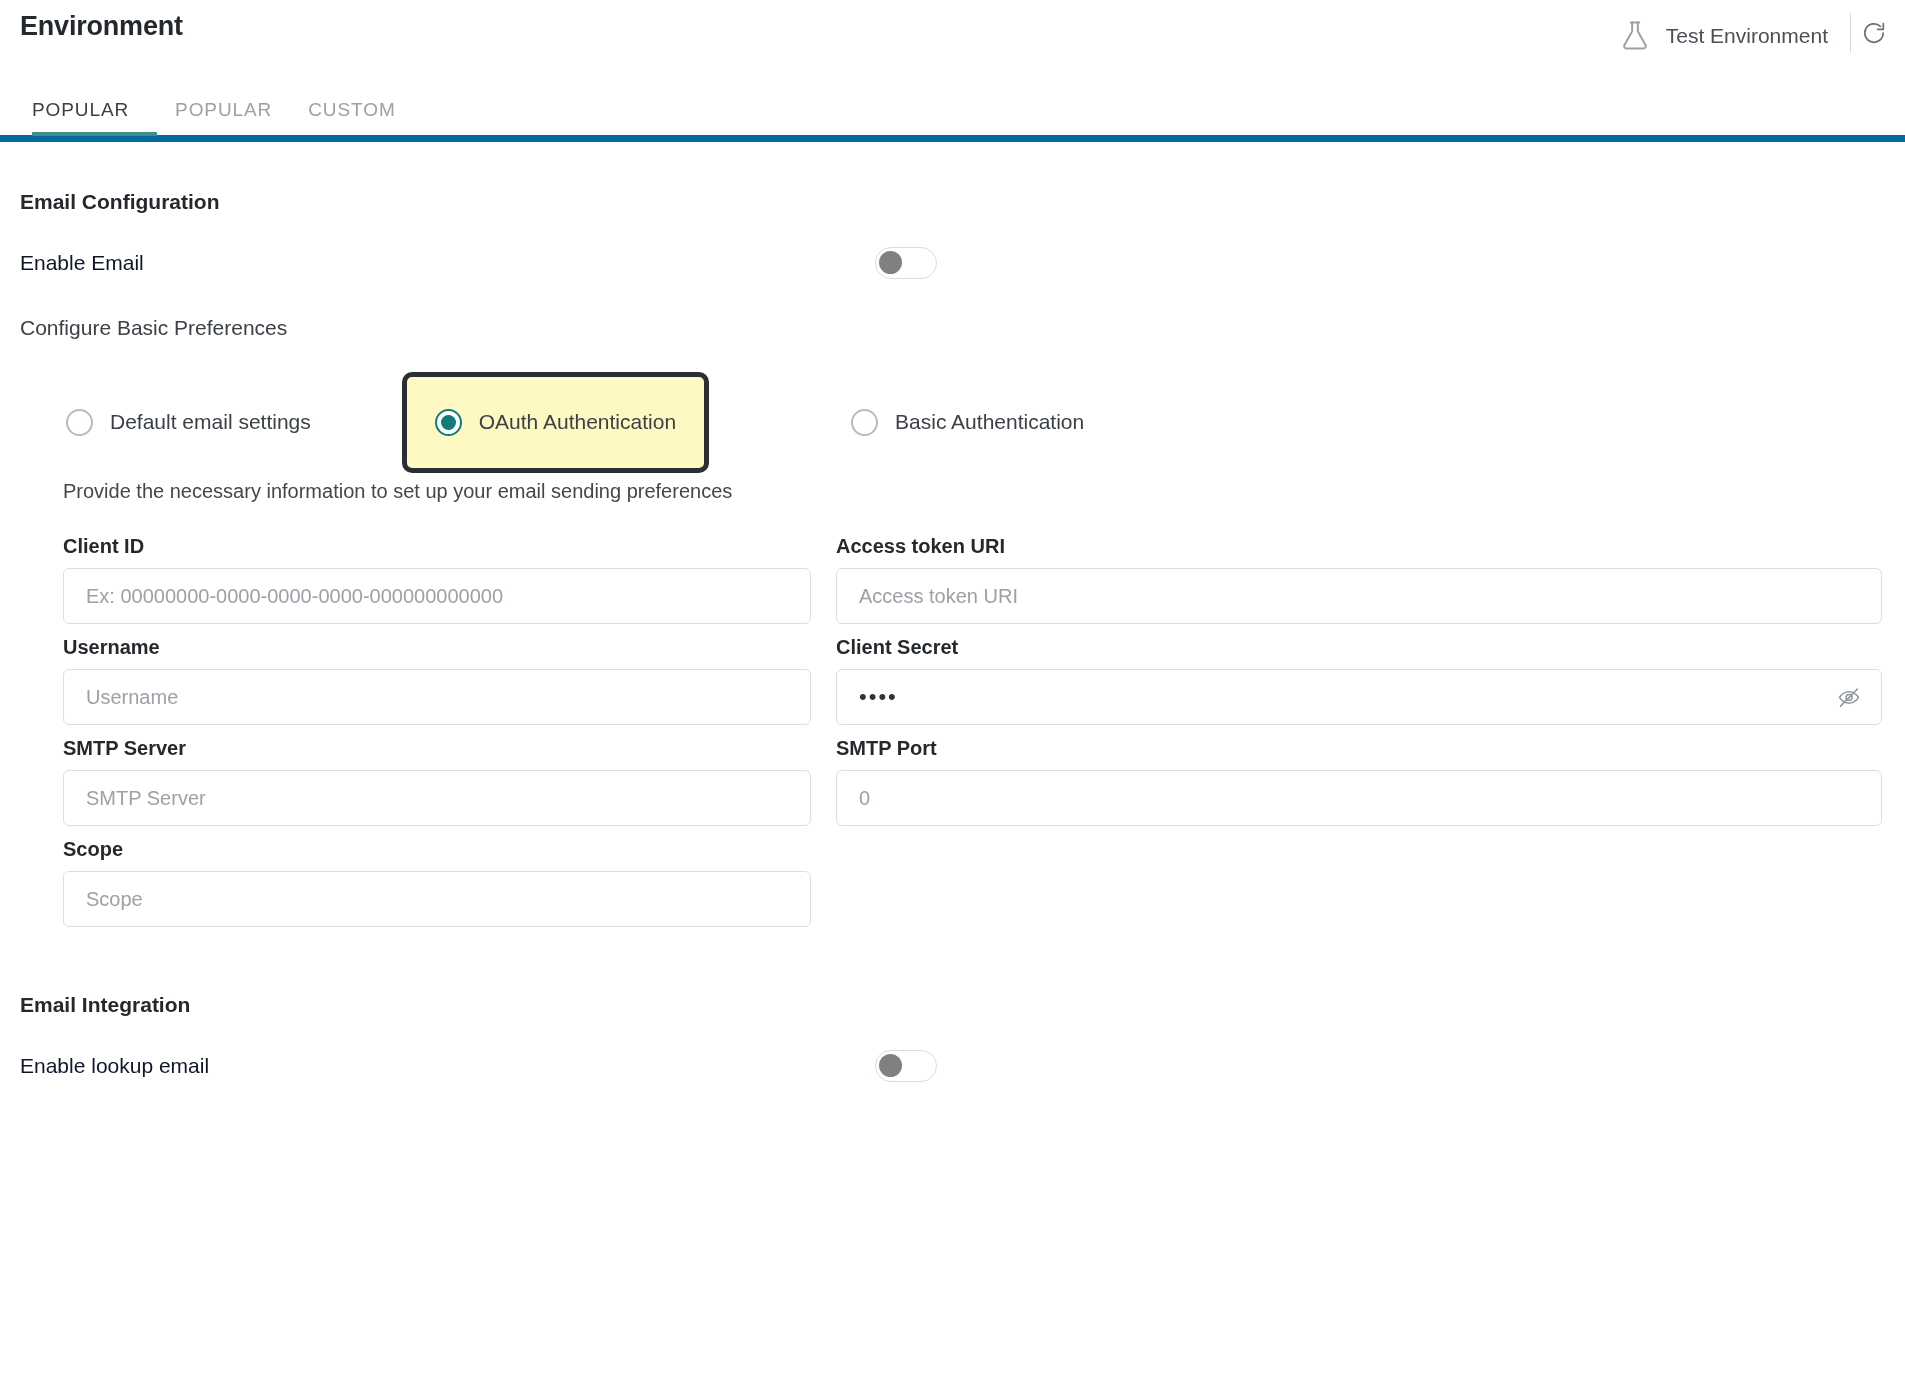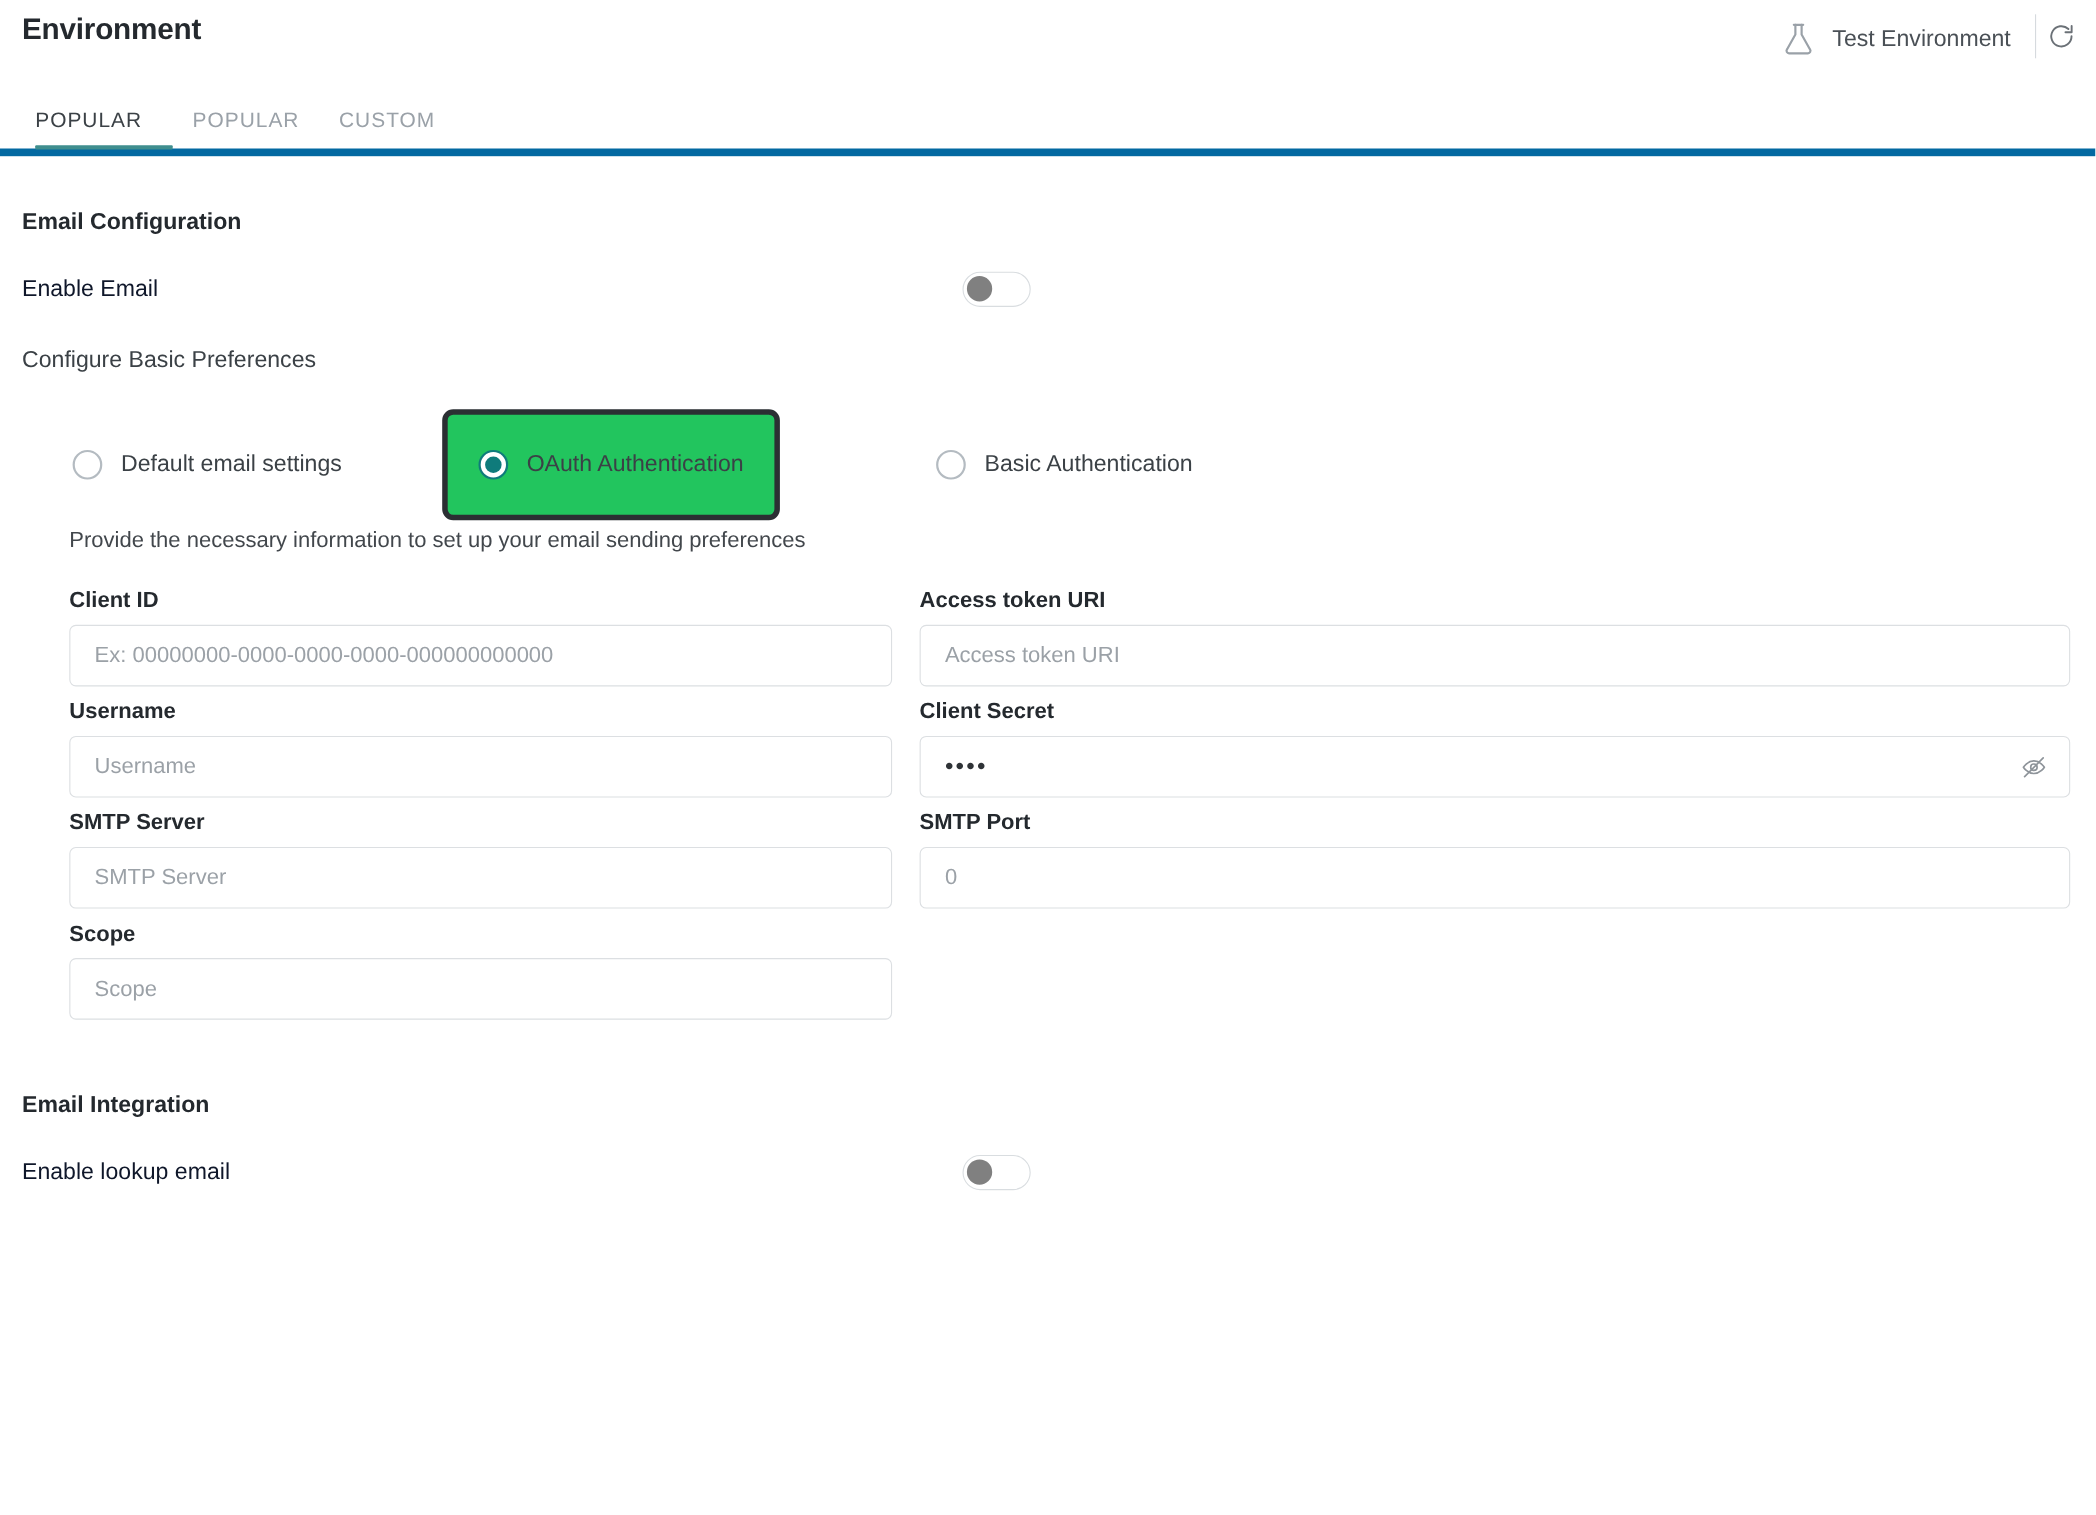--- a/index.html
+++ b/index.html
@@ -162,21 +162,21 @@
     display: flex;
     align-items: center;
     gap: 17px;
     cursor: pointer;
     padding: 12px 14px;
     border-radius: 10px;
     border: 5px solid transparent;
   }
   .radio-option.focused {
     border-color: #2b2f33;
-    background: #22c55e;
+    background: #fef9c3;
     padding: 32px 28px;
   }
   #opt-default { margin-left: 27px; }
   #opt-oauth   { margin-left: 72px; }
   #opt-basic   { margin-left: 123px; }
 
   .radio-circle {
     width: 27px; height: 27px;
     border-radius: 50%;
     border: 2px solid #b4bbc1;

